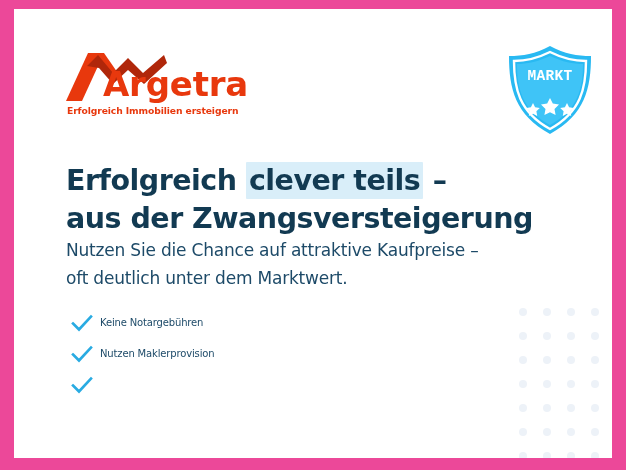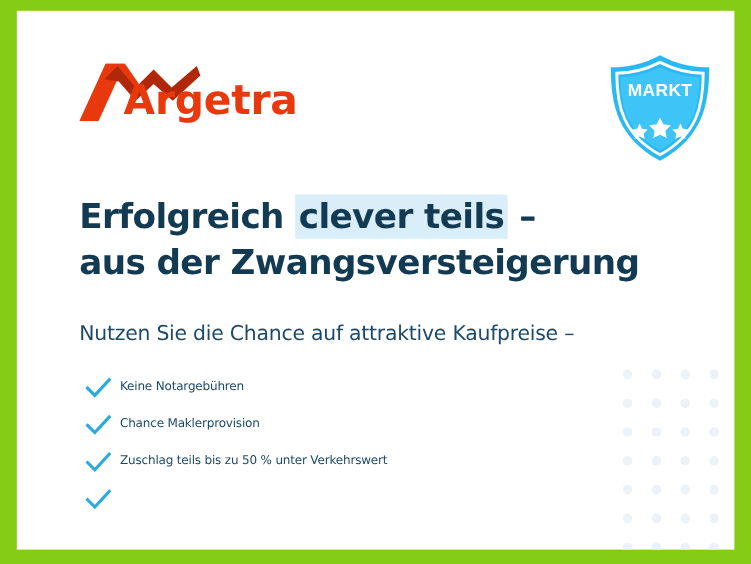--- a/index.html
+++ b/index.html
@@ -12,21 +12,21 @@
     height: 470px;
     background: #CCEEFF;
     font-family: "Liberation Sans", sans-serif;
     overflow: hidden;
   }
 
   #banner {
     position: relative;
     width: 626px;
     height: 470px;
-    background: #84cc16;
+    background: #ec4899;
     box-sizing: border-box;
   }
 
   
   #card {
     position: absolute;
     left: 14px;
     top: 9px;
     width: 598px;
     height: 449px;
@@ -98,21 +98,21 @@
     width: 94px;
     height: 94px;
   }
   .badge-text {
     position: absolute;
     left: 0;
     top: 0;
     width: 94px;
     text-align: center;
     color: #FFFFFF;
-    font-family: Liberation Sans, sans-serif;
+    font-family: Liberation Mono, monospace;
     font-weight: bold;
     pointer-events: none;
   }
   .badge-line1 {
     top: 25px;
     font-size: 14.5px;
     line-height: 16px;
     letter-spacing: 0.3px;
   }
   .badge-line2 {
@@ -138,21 +138,21 @@
   .headline .hl {
     background: #D9EEF9;
     padding: 2px 3px;
     border-radius: 1px;
   }
 
   
   .subheading {
     position: absolute;
     left: 52px;
-    top: 238px;
+    top: 210px;
     width: 470px;
     font-family: "DejaVu Sans", sans-serif;
     font-weight: normal;
     font-size: 17px;
     line-height: 28px;
     color: #1D4A68;
     letter-spacing: -0.2px;
   }
 
   
@@ -221,20 +221,21 @@
         <span class="dot" style="left: 72px; top: 144px; width: 8px; height: 8px; background: rgb(237, 242, 248);"></span>
       </div>
 
     <div class="logo">
       <svg class="logo-mark" viewBox="0 0 132 48">
         <polygon points="16,48 0,48 22,0 38,0" fill="#E8380D"></polygon>
         <polygon points="22,0 38,0 56,26 46,26" fill="#E8380D"></polygon>
         <path d="M21 13 L32 2 L47 20 L62 5 L77 20 L98 2 L101 10 L78 31 L62 17 L47 31 L33 15 Z" fill="#B0270A"></path>
       </svg>
       <div class="logo-word">Argetra</div>
+      <div class="logo-tagline">Erfolgreich Immobilien ersteigern</div>
     </div>
 
     <div class="badge">
       <svg viewBox="0 0 94 94" width="94" height="94">
         <path d="M47 3 C62 11 74 13 88 13 C88 45 82 72 47 91 C12 72 6 45 6 13 C20 13 32 11 47 3 Z" fill="#29B9F2"></path>
         <path d="M47 9 C61 16 72 18 83 18 C83 45 78 69 47 86 C16 69 11 45 11 18 C22 18 33 16 47 9 Z" fill="none" stroke="#FFFFFF" stroke-width="2.4"></path>
         <path d="M47 13 C60 19 70 21 80 21 C80 45 75 67 47 82 C19 67 14 45 14 21 C24 21 34 19 47 13 Z" fill="#3FC4F7"></path>
         <g fill="#FFFFFF">
           <polygon points="30,60 32.1,64.2 36.8,64.9 33.4,68.2 34.2,72.9 30,70.7 25.8,72.9 26.6,68.2 23.2,64.9 27.9,64.2"></polygon>
           <polygon points="47,55 49.8,60.6 56,61.5 51.5,65.9 52.6,72.1 47,69.2 41.4,72.1 42.5,65.9 38,61.5 44.2,60.6"></polygon>
@@ -244,40 +245,35 @@
       <div class="badge-text badge-line1">MARKT</div>
     </div>
 
     <h1 class="headline">
       <span><span>Erfolgreich </span><span class="hl">clever teils</span><span> –</span></span><br>
       <span>aus der Zwangsversteigerung</span>
     </h1>
 
     <p class="subheading">
       <span>Nutzen Sie die Chance auf attraktive Kaufpreise –</span><br>
+      <span>oft deutlich unter dem Marktwert.</span>
     </p>
 
     <ul class="bullets" style="list-style:none;margin:0;padding:0;">
         <li class="bullet">
           <svg class="check-icon" viewBox="0 0 22 20">
             <path d="M2 10.5 L8 16.5 L20 3.5" fill="none" stroke="#29ABE2" stroke-width="2.6" stroke-linecap="square" stroke-linejoin="miter"></path>
           </svg>
           <span class="bullet-label">Keine Notargebühren</span>
         </li>
         <li class="bullet">
           <svg class="check-icon" viewBox="0 0 22 20">
             <path d="M2 10.5 L8 16.5 L20 3.5" fill="none" stroke="#29ABE2" stroke-width="2.6" stroke-linecap="square" stroke-linejoin="miter"></path>
           </svg>
-          <span class="bullet-label">Chance Maklerprovision</span>
-        </li>
-        <li class="bullet">
-          <svg class="check-icon" viewBox="0 0 22 20">
-            <path d="M2 10.5 L8 16.5 L20 3.5" fill="none" stroke="#29ABE2" stroke-width="2.6" stroke-linecap="square" stroke-linejoin="miter"></path>
-          </svg>
-          <span class="bullet-label">Zuschlag teils bis zu 50 % unter Verkehrswert</span>
+          <span class="bullet-label">Nutzen Maklerprovision</span>
         </li>
         <li class="bullet">
           <svg class="check-icon" viewBox="0 0 22 20">
             <path d="M2 10.5 L8 16.5 L20 3.5" fill="none" stroke="#29ABE2" stroke-width="2.6" stroke-linecap="square" stroke-linejoin="miter"></path>
           </svg>
         </li>
       </ul>
 
   </div>
 </div>

